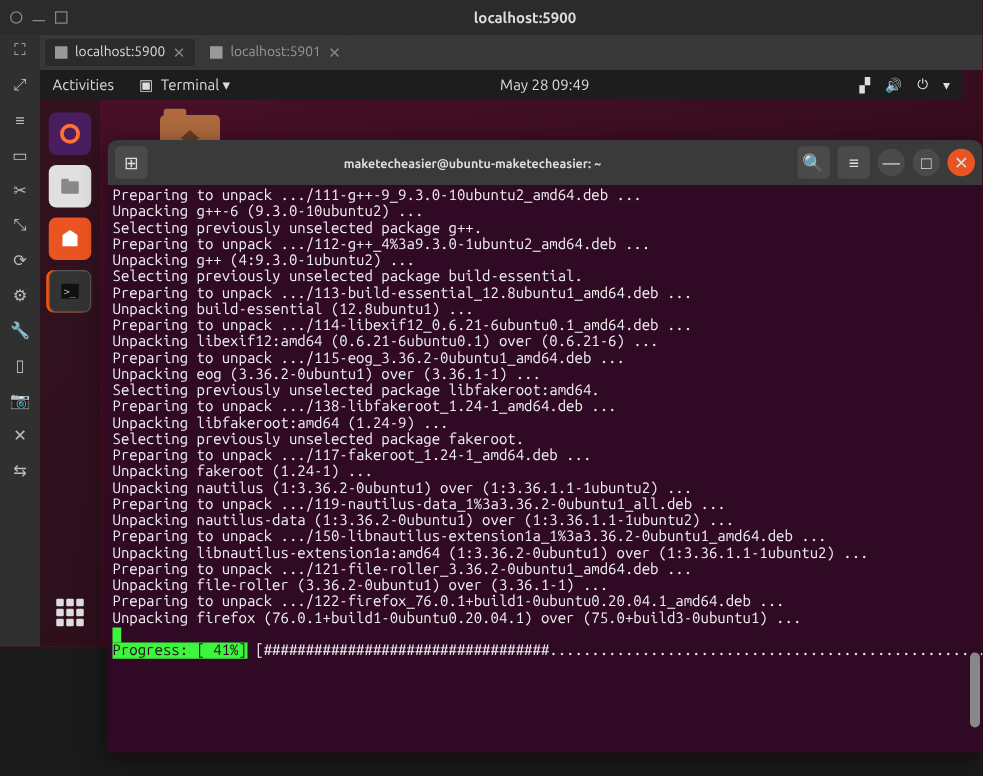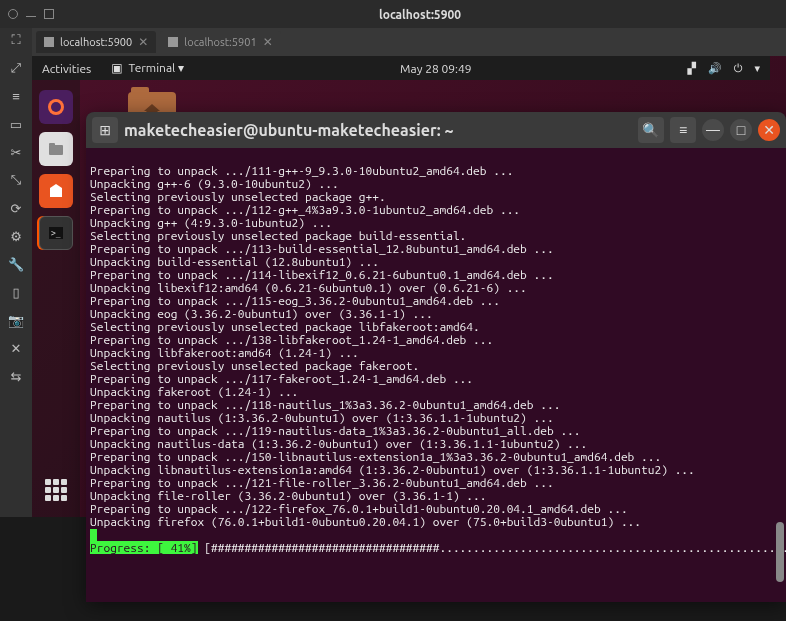--- a/index.html
+++ b/index.html
@@ -54,22 +54,22 @@
     .desktop-folder .folder-ic { width: 48px; height: 40px; background: #ae6a3e; border-radius: 4px; position: relative; }
     .desktop-folder .folder-ic::before { content:''; position:absolute; top:-5px; left:3px; width:18px; height:8px; background:#ae6a3e; border-radius:2px 2px 0 0;}
     .desktop-folder .folder-ic .home { position:absolute; top:12px; left:16px; width:16px; height:14px; background:#6b3e22; clip-path: polygon(50% 0, 100% 50%, 85% 50%, 85% 100%, 15% 100%, 15% 50%, 0 50%);}
     
     
     .term-window { position: absolute; top: 56px; left: 54px; right: 0; height: 490px; background: #300a24; border-radius: 8px 8px 0 0; box-shadow: 0 4px 20px rgba(0,0,0,0.5); display: flex; flex-direction: column; overflow: hidden; z-index: 2; }
     .term-header { height: 36px; background: #3a3a3a; display: flex; align-items: center; padding: 0 6px; gap: 6px; }
     .term-header .hbtn { width: 26px; height: 26px; background: #4a4a4a; border-radius: 4px; display: flex; align-items: center; justify-content: center; color: #ddd; font-size: 14px; }
     .term-header .hbtn.round { border-radius: 50%; width: 22px; height: 22px; }
     .term-header .hbtn.close { background: #e95420; }
-    .term-title { flex: 1; text-align: left; color: #ddd; font-size: 16px; font-weight: bold; }
-    .term-body { flex: 1; padding: 16px 4px; font-family: 'Ubuntu Mono', 'Courier New', monospace; font-size: 12px; line-height: 13px; color: #eee; overflow: hidden; position: relative; }
+    .term-title { flex: 1; text-align: center; color: #ddd; font-size: 10px; font-weight: bold; }
+    .term-body { flex: 1; padding: 2px 4px; font-family: 'Ubuntu Mono', 'Courier New', monospace; font-size: 12px; line-height: 13px; color: #eee; overflow: hidden; position: relative; }
     .term-line { white-space: pre; }
     .progress-line { white-space: pre; }
     .prog-label { background: #3ef53e; color: #2a0a20; }
     .prog-bar { color: #eee; }
     .cursor { display:inline-block; width:7px; height:12px; background:#3ef53e; vertical-align: bottom; }
     .scrollbar { position: absolute; right: 2px; top: 6px; bottom: 20px; width: 8px; }
     .scrollbar .thumb { position:absolute; right:0; bottom:0; width:8px; height:60px; background:#888; border-radius:4px;}
     
     .footer { position: absolute; bottom: 2px; right: 10px; font-size: 10px; color: rgba(255,255,255,0.15); font-family: monospace; }
   </style>
@@ -190,25 +190,24 @@
                 <div class="term-line">Unpacking g++ (4:9.3.0-1ubuntu2) ...</div>
                 <div class="term-line">Selecting previously unselected package build-essential.</div>
                 <div class="term-line">Preparing to unpack .../113-build-essential_12.8ubuntu1_amd64.deb ...</div>
                 <div class="term-line">Unpacking build-essential (12.8ubuntu1) ...</div>
                 <div class="term-line">Preparing to unpack .../114-libexif12_0.6.21-6ubuntu0.1_amd64.deb ...</div>
                 <div class="term-line">Unpacking libexif12:amd64 (0.6.21-6ubuntu0.1) over (0.6.21-6) ...</div>
                 <div class="term-line">Preparing to unpack .../115-eog_3.36.2-0ubuntu1_amd64.deb ...</div>
                 <div class="term-line">Unpacking eog (3.36.2-0ubuntu1) over (3.36.1-1) ...</div>
                 <div class="term-line">Selecting previously unselected package libfakeroot:amd64.</div>
                 <div class="term-line">Preparing to unpack .../138-libfakeroot_1.24-1_amd64.deb ...</div>
-                <div class="term-line">Unpacking libfakeroot:amd64 (1.24-1) ...</div>
+                <div class="term-line">Unpacking libfakeroot:amd64 (1.24-9) ...</div>
                 <div class="term-line">Selecting previously unselected package fakeroot.</div>
                 <div class="term-line">Preparing to unpack .../117-fakeroot_1.24-1_amd64.deb ...</div>
                 <div class="term-line">Unpacking fakeroot (1.24-1) ...</div>
-                <div class="term-line">Preparing to unpack .../118-nautilus_1%3a3.36.2-0ubuntu1_amd64.deb ...</div>
                 <div class="term-line">Unpacking nautilus (1:3.36.2-0ubuntu1) over (1:3.36.1.1-1ubuntu2) ...</div>
                 <div class="term-line">Preparing to unpack .../119-nautilus-data_1%3a3.36.2-0ubuntu1_all.deb ...</div>
                 <div class="term-line">Unpacking nautilus-data (1:3.36.2-0ubuntu1) over (1:3.36.1.1-1ubuntu2) ...</div>
                 <div class="term-line">Preparing to unpack .../150-libnautilus-extension1a_1%3a3.36.2-0ubuntu1_amd64.deb ...</div>
                 <div class="term-line">Unpacking libnautilus-extension1a:amd64 (1:3.36.2-0ubuntu1) over (1:3.36.1.1-1ubuntu2) ...</div>
                 <div class="term-line">Preparing to unpack .../121-file-roller_3.36.2-0ubuntu1_amd64.deb ...</div>
                 <div class="term-line">Unpacking file-roller (3.36.2-0ubuntu1) over (3.36.1-1) ...</div>
                 <div class="term-line">Preparing to unpack .../122-firefox_76.0.1+build1-0ubuntu0.20.04.1_amd64.deb ...</div>
                 <div class="term-line">Unpacking firefox (76.0.1+build1-0ubuntu0.20.04.1) over (75.0+build3-0ubuntu1) ...</div>
               </div>

